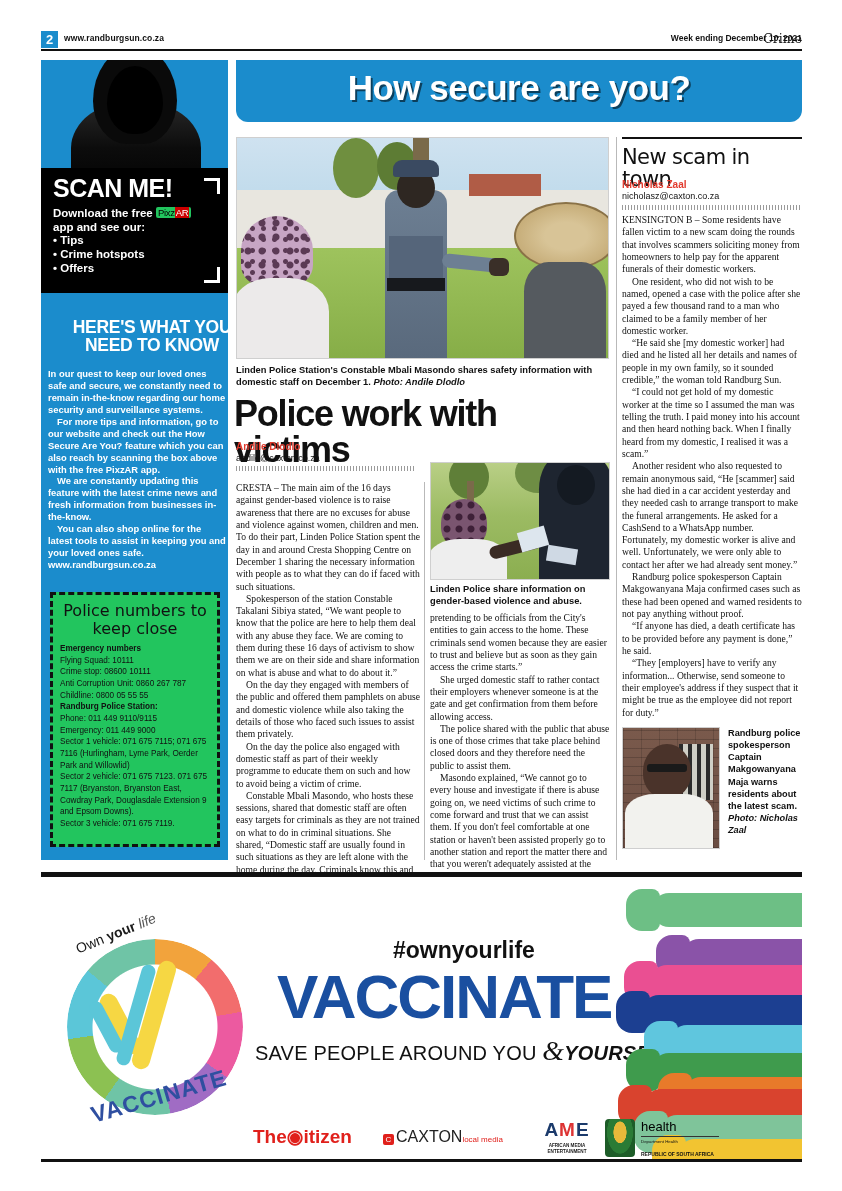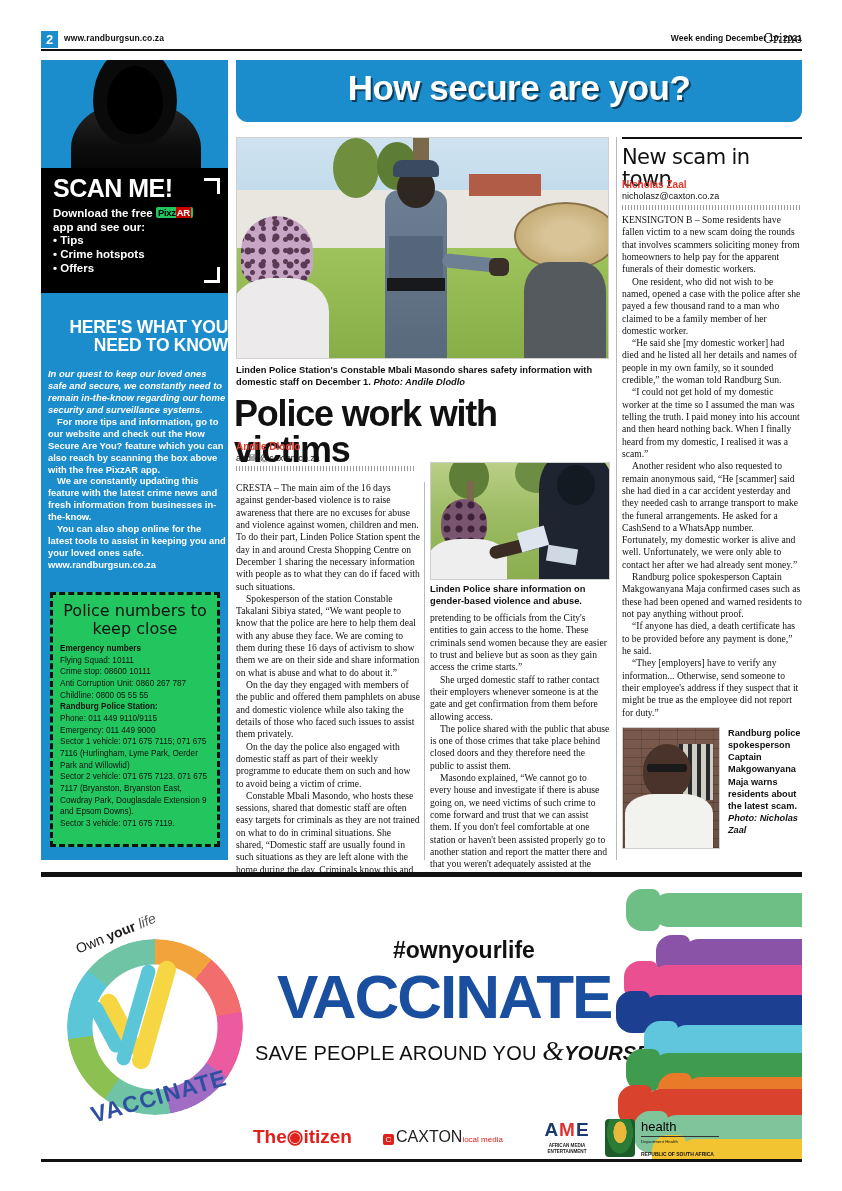--- a/index.html
+++ b/index.html
@@ -74,44 +74,44 @@
 
   .scanbox {
     position: absolute; left: 41px; top: 168px; width: 187px; height: 125px;
     background: #000; color: #fff; padding: 8px 12px;
   }
   .scanbox h2 { font-size: 25px; font-weight: bold; letter-spacing: -0.5px; line-height: 1; }
   .scanbox .dl {
     font-size: 11.5px; font-weight: bold; line-height: 1.18; margin-top: 6px;
   }
   .pixz {
-    display:inline-block; background:#22c55e; color:#000; font-weight:bold;
+    display:inline-block; background:#22c55e; color:#000; font-weight:normal;
     font-size: 9.5px; padding: 0 2px; border-radius: 2px; vertical-align: 1px;
     letter-spacing:-0.3px;
   }
   .pixz i { background:#c00; color:#fff; font-style: normal; padding: 0 1px; }
   .scanbox ul { list-style: none; font-size: 11.5px; font-weight: bold; line-height: 1.2; }
   .scanbox ul li::before { content: "• "; }
   .corner { position:absolute; width: 16px; height: 16px; border: 3px solid #fff; }
   .corner.tr { right: 8px; top: 10px; border-left: none; border-bottom: none; }
   .corner.br { right: 8px; bottom: 10px; border-left: none; border-top: none; }
 
   .hereswhat {
-    position: absolute; left: 52px; top: 318px; width: 176px;
-    color: #fff; text-align: right;
+    position: absolute; left: 64px; top: 318px; width: 176px;
+    color: #fff; text-align: center;
     font-size: 17.5px; font-weight: bold; line-height: 1.05;
     letter-spacing: -0.3px;
   }
   .railbody {
     position: absolute; left: 48px; top: 368px; width: 178px;
     color: #fff; font-size: 9.4px; font-weight: bold; line-height: 1.27;
     text-align: left;
   }
   .railbody p { margin-bottom: 0; text-indent: 9px; }
-  .railbody p.first { text-indent: 0; font-style: italic; }
+  .railbody p.first { text-indent: 0; }
 
   
   .ticket {
     position: absolute; left: 50px; top: 592px; width: 170px; height: 255px;
     background: #22c55e;
     border: 3px dashed #111;
   }
   .ticket h3 {
     font-family: "DejaVu Sans", sans-serif; font-weight: normal;
     font-size: 16px; text-align: center; line-height: 1.1; margin: 7px 6px 6px;

